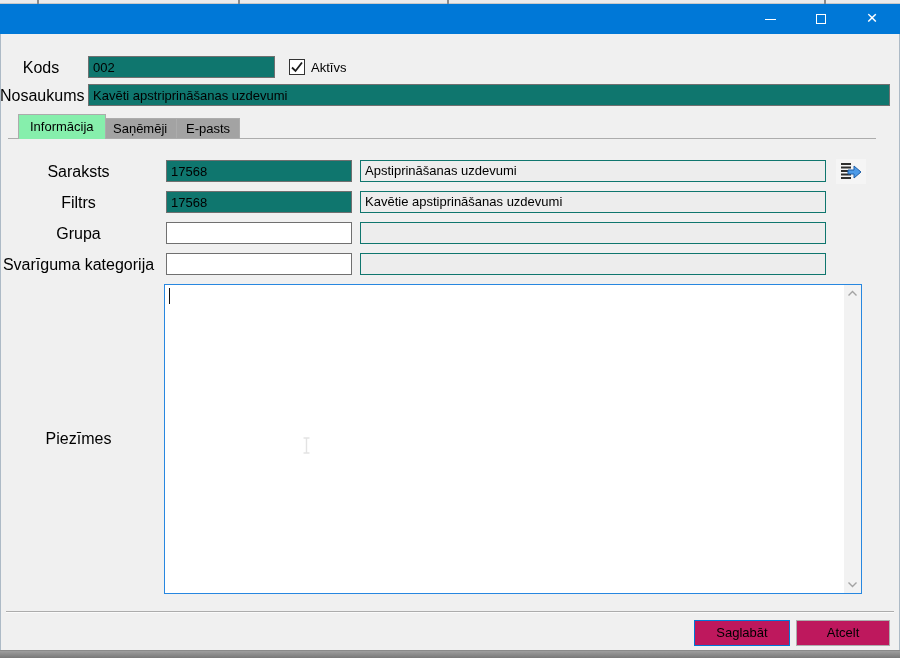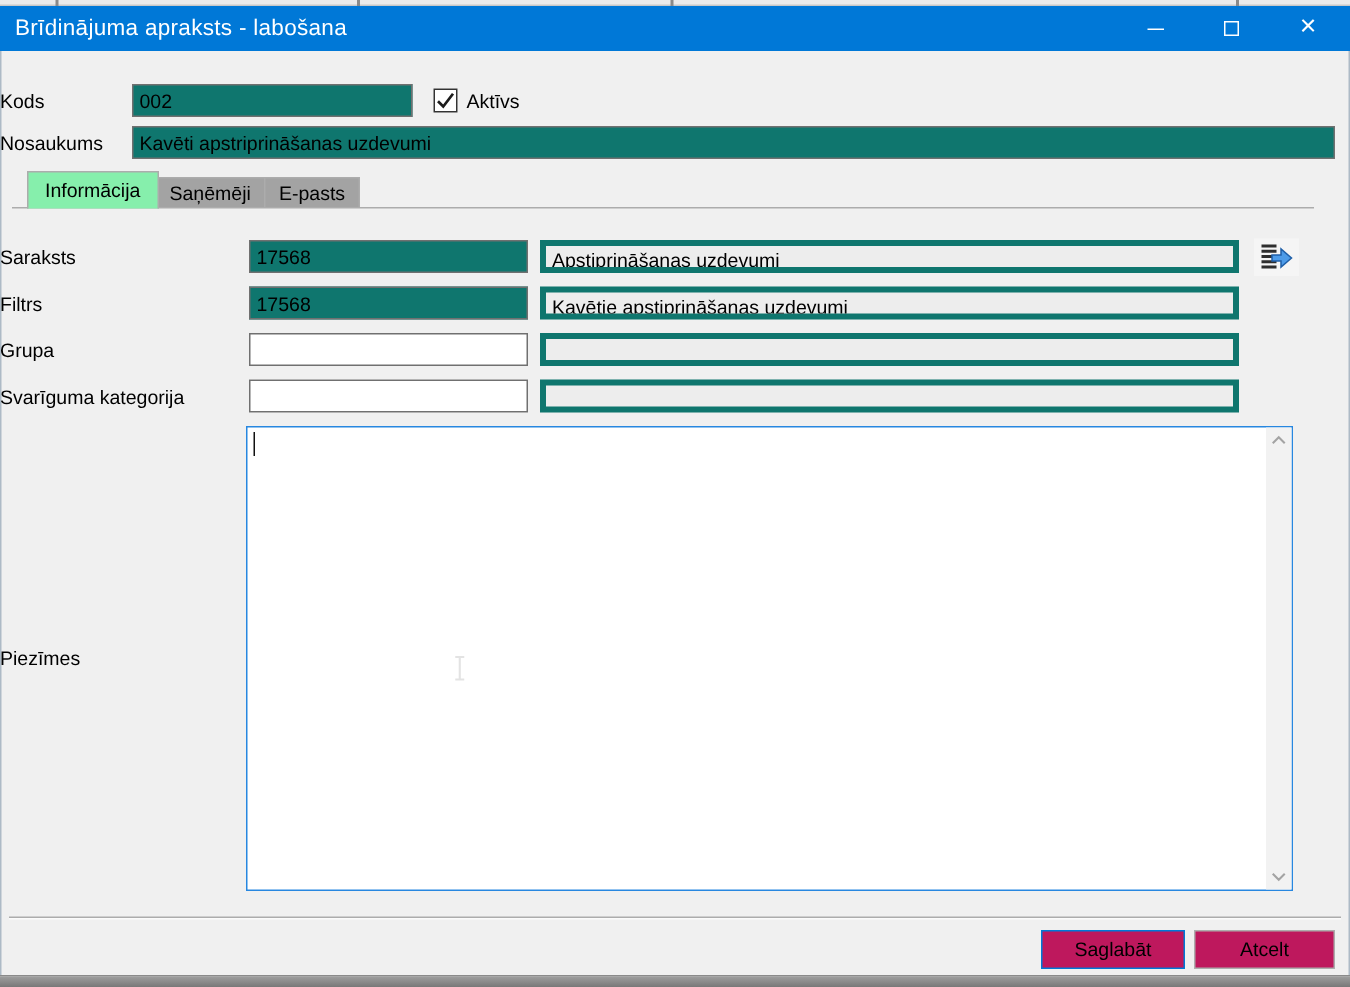--- a/index.html
+++ b/index.html
@@ -20,28 +20,28 @@
   .min-glyph { position:absolute; left:19px; top:15px; width:11px; height:1px; background:#fff; }
   .max-glyph { position:absolute; left:19px; top:10px; width:10px; height:10px; border:1px solid #fff; }
   .close-glyph { position:absolute; left:0; top:0; width:48px; height:30px; text-align:center; line-height:28px; font-size:19px; font-weight:300; }
 
   
   .edge-l { left:0; top:34px; width:1px; height:616px; background:#ADBAC6; }
   .edge-r { left:899px; top:34px; width:1px; height:616px; background:#ADBAC6; }
   .bottom-edge { left:0; top:650px; width:900px; height:8px; background:linear-gradient(#9E9E9E,#787878); border-top:1px solid #8A8A8A; }
 
   
-  .lbl { font-size:13px; color:#000; text-align:left; height:22px; line-height:22px; white-space:nowrap; }
+  .lbl { font-size:16px; color:#000; text-align:center; height:22px; line-height:22px; white-space:nowrap; }
   .lbl-left { font-size:13px; color:#000; height:22px; line-height:22px; white-space:nowrap; }
 
   
   .field { font-family:"Liberation Sans",sans-serif; font-size:13px; color:#000; border:1px solid #707070; padding:0 4px; height:22px; outline:none; }
   .field.yellow { background:#0f766e; }
   .field.white { background:#FFFFFF; }
-  .ro-field { background:#EDEDED; border:4px solid #0f766e; font-size:13px; color:#000; padding:0 4px; height:22px; line-height:20px; white-space:nowrap; overflow:hidden; }
+  .ro-field { background:#EDEDED; border:1px solid #0f766e; font-size:13px; color:#000; padding:0 4px; height:22px; line-height:20px; white-space:nowrap; overflow:hidden; }
 
   
   .cbx { left:289px; top:59px; width:16px; height:16px; background:#fff; border:1px solid #333; cursor:default; }
 
   
   .tab { font-size:13px; color:#000; border:1px solid #ACACAC; border-bottom:none; text-align:center; cursor:default; }
   .tab.active { left:18px; top:114px; height:25px; line-height:23px; padding:0 11px; background:#86efac; z-index:2; }
   .tab.inactive { top:118px; height:20px; line-height:19px; padding:0 9px; background:#a3a3a3; z-index:0; }
   .pane-line { left:8px; top:138px; width:868px; height:1px; background:#ACACAC; z-index:1; }
 
@@ -68,21 +68,20 @@
 <body>
 
 <div class="abs top-strip">
   <span class="tick" style="left:37px"></span>
   <span class="tick" style="left:238px"></span>
   <span class="tick" style="left:447px"></span>
   <span class="tick" style="left:824px"></span>
 </div>
 
 <div class="abs titlebar">
-  <span class="title">Brīdinājuma apraksts - labošana</span>
   <div class="tb-btn min">
     <span class="min-glyph"></span>
   </div>
   <div class="tb-btn max">
     <span class="max-glyph"></span>
   </div>
   <div class="tb-btn close">
     <span class="close-glyph">×</span>
   </div>
 </div>

